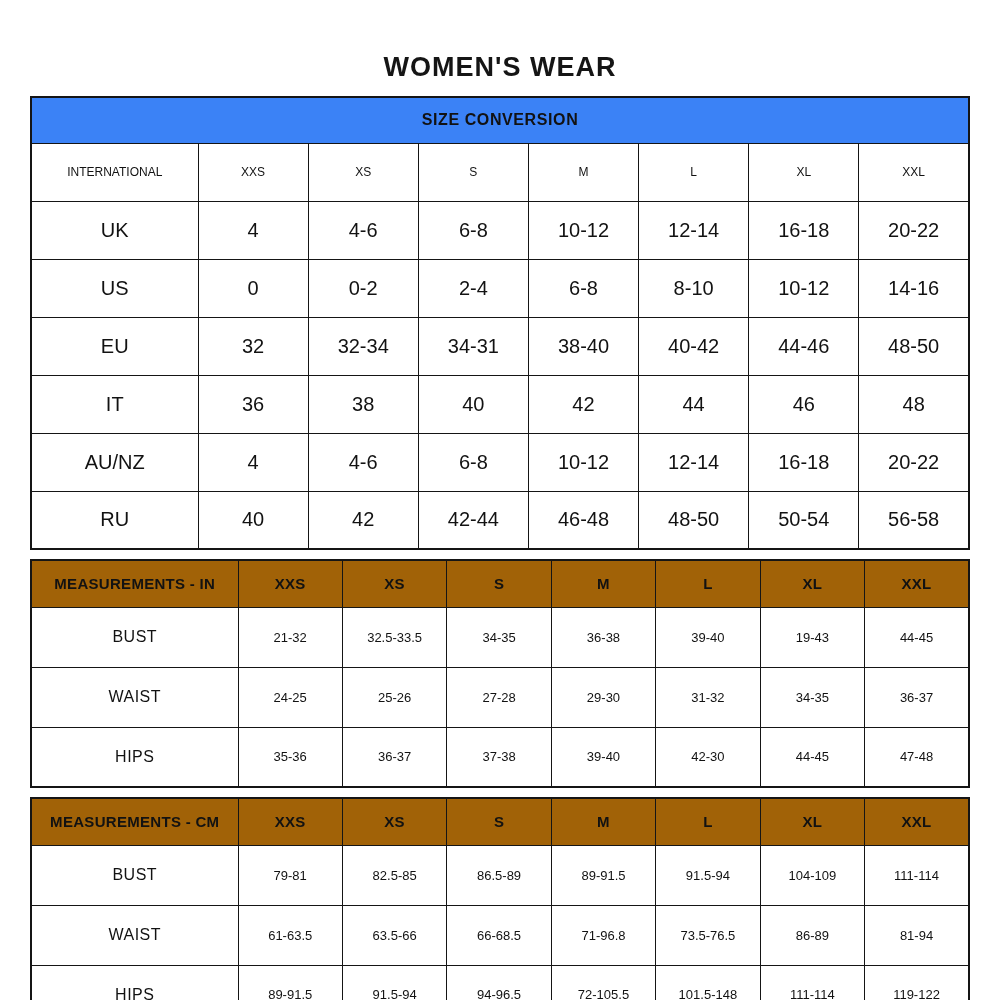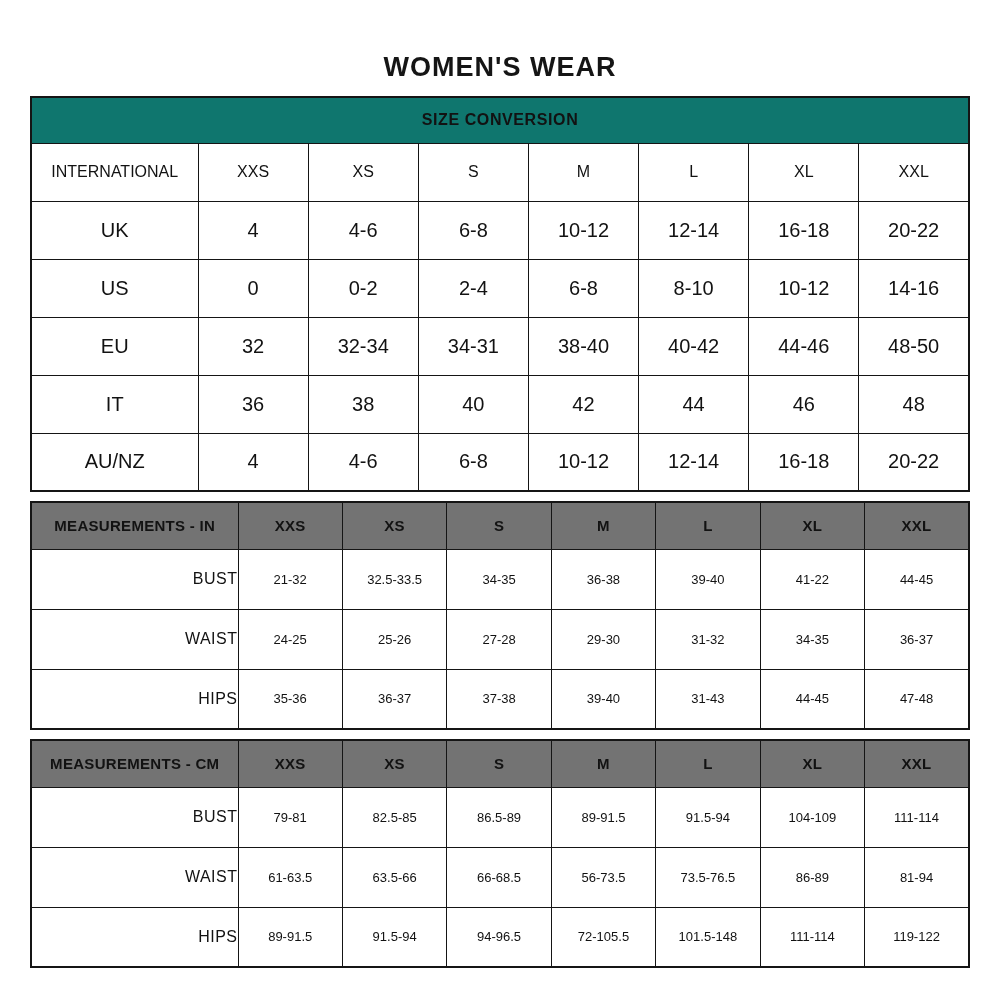--- a/index.html
+++ b/index.html
@@ -32,37 +32,37 @@
     vertical-align: middle;
     overflow: hidden;
   }
   col.c0a { width: 167px; }
   col.c0b { width: 207px; }
 
   
   .t1 td { height: 58px; font-size: 20px; }
   .t1 td.banner {
     height: 46px;
-    background: #0f766e;
+    background: #3b82f6;
     font-weight: 700;
     font-size: 16px;
     letter-spacing: 0.6px;
   }
-  .t1 tr.plain-head td { font-size: 16px; }
+  .t1 tr.plain-head td { font-size: 12px; }
 
   
   .t2 td, .t3 td { height: 60px; font-size: 13px; }
   .t2 tr.gray-head td, .t3 tr.gray-head td {
     height: 47px;
-    background: #737373;
+    background: #a16207;
     font-weight: 700;
     font-size: 15px;
     letter-spacing: 0.3px;
   }
-  .t2 td.rowlabel, .t3 td.rowlabel { font-size: 16px; letter-spacing: 0.5px; text-align: right; }
+  .t2 td.rowlabel, .t3 td.rowlabel { font-size: 16px; letter-spacing: 0.5px; }
 </style>
 </head>
 <body>
 
 <div class="page">
 
   <h1 class="title">WOMEN'S WEAR</h1>
 
   <table class="tbl t1">
     <colgroup>
@@ -125,20 +125,30 @@
         </tr>
         <tr>
           <td class="rowlabel firstcol">AU/NZ</td>
           <td class="datacell">4</td>
           <td class="datacell">4-6</td>
           <td class="datacell">6-8</td>
           <td class="datacell">10-12</td>
           <td class="datacell">12-14</td>
           <td class="datacell">16-18</td>
           <td class="datacell">20-22</td>
+        </tr>
+        <tr>
+          <td class="rowlabel firstcol">RU</td>
+          <td class="datacell">40</td>
+          <td class="datacell">42</td>
+          <td class="datacell">42-44</td>
+          <td class="datacell">46-48</td>
+          <td class="datacell">48-50</td>
+          <td class="datacell">50-54</td>
+          <td class="datacell">56-58</td>
         </tr>
       </tbody>
   </table>
 
   <table class="tbl t2">
     <colgroup>
         <col class="c0b">
         <col span="7">
       </colgroup>
     <tbody id="t2-body">
@@ -152,40 +162,40 @@
           <td class="hcell">XL</td>
           <td class="hcell">XXL</td>
         </tr>
         <tr>
           <td class="rowlabel firstcol">BUST</td>
           <td class="datacell">21-32</td>
           <td class="datacell">32.5-33.5</td>
           <td class="datacell">34-35</td>
           <td class="datacell">36-38</td>
           <td class="datacell">39-40</td>
-          <td class="datacell">41-22</td>
+          <td class="datacell">19-43</td>
           <td class="datacell">44-45</td>
         </tr>
         <tr>
           <td class="rowlabel firstcol">WAIST</td>
           <td class="datacell">24-25</td>
           <td class="datacell">25-26</td>
           <td class="datacell">27-28</td>
           <td class="datacell">29-30</td>
           <td class="datacell">31-32</td>
           <td class="datacell">34-35</td>
           <td class="datacell">36-37</td>
         </tr>
         <tr>
           <td class="rowlabel firstcol">HIPS</td>
           <td class="datacell">35-36</td>
           <td class="datacell">36-37</td>
           <td class="datacell">37-38</td>
           <td class="datacell">39-40</td>
-          <td class="datacell">31-43</td>
+          <td class="datacell">42-30</td>
           <td class="datacell">44-45</td>
           <td class="datacell">47-48</td>
         </tr>
       </tbody>
   </table>
 
   <table class="tbl t3">
     <colgroup>
         <col class="c0b">
         <col span="7">
@@ -209,21 +219,21 @@
           <td class="datacell">89-91.5</td>
           <td class="datacell">91.5-94</td>
           <td class="datacell">104-109</td>
           <td class="datacell">111-114</td>
         </tr>
         <tr>
           <td class="rowlabel firstcol">WAIST</td>
           <td class="datacell">61-63.5</td>
           <td class="datacell">63.5-66</td>
           <td class="datacell">66-68.5</td>
-          <td class="datacell">56-73.5</td>
+          <td class="datacell">71-96.8</td>
           <td class="datacell">73.5-76.5</td>
           <td class="datacell">86-89</td>
           <td class="datacell">81-94</td>
         </tr>
         <tr>
           <td class="rowlabel firstcol">HIPS</td>
           <td class="datacell">89-91.5</td>
           <td class="datacell">91.5-94</td>
           <td class="datacell">94-96.5</td>
           <td class="datacell">72-105.5</td>

